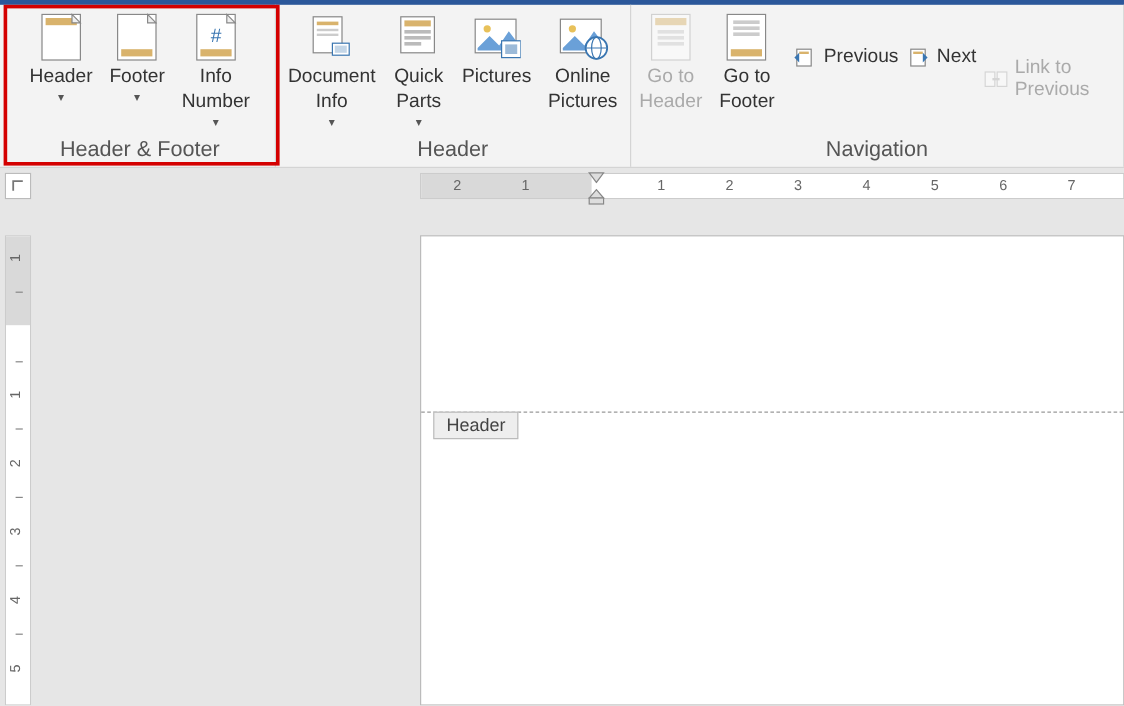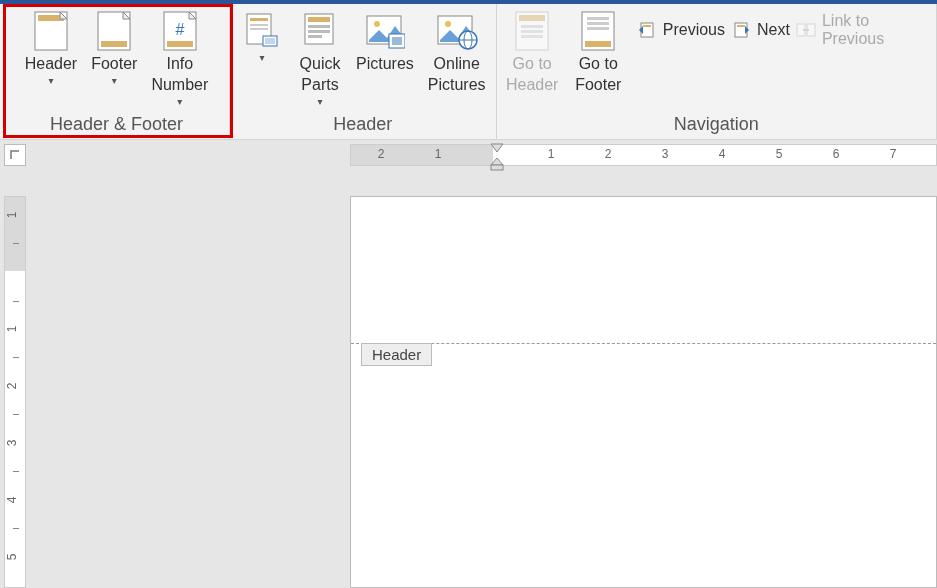--- a/index.html
+++ b/index.html
@@ -11,21 +11,21 @@
   .group-label { font-size: 18px; color: #555; padding: 2px 0 2px 0; }
 
   .big-btn { display: flex; flex-direction: column; align-items: center; justify-content: flex-start; cursor: pointer; padding: 2px 2px; min-width: 48px; }
   .big-btn .icon-wrap { width: 42px; height: 42px; display:flex; align-items:center; justify-content:center; }
   .big-btn .label { font-size: 16px; color: #333; text-align: center; line-height: 1.3; margin-top: 2px; white-space: pre-line; }
   .big-btn .label.disabled { color: #aaa; }
   .chev { font-size: 10px; color: #555; margin-top: 0px; }
 
   .nav-col { display:flex; flex-direction:row; gap:6px; padding-top:4px; }
   .nav-item { display:flex; align-items:center; gap:6px; font-size:16px; color:#333; cursor:pointer; }
-  .nav-item.disabled { color:#aaa; cursor:default; }
+  .nav-item.disabled { color:#aaa; cursor:default;margin-top:36px; }
   .nav-icon { width:20px; height:20px; display:flex; align-items:center; justify-content:center; }
 
   .highlight-box { position:absolute; border:3px solid #d40000; pointer-events:none; }
 
   .workspace { position:absolute; top:140px; left:0; right:0; bottom:0; background:#e6e6e6; }
   .corner { position:absolute; top:4px; left:4px; width:22px; height:22px; background:#fff; border:1px solid #bbb; display:flex; align-items:center; justify-content:center; font-size:12px; color:#666;}
   
   .hruler { position:absolute; top:4px; left:350px; right:0; height:22px; background:#fff; border:1px solid #ccc; }
   .hruler .shade { position:absolute; top:0; left:0; height:100%; background:#d9d9d9; width:142px; }
   .hruler .num { position:absolute; top:2px; font-size:12px; color:#666; transform:translateX(-50%); }
@@ -95,20 +95,22 @@
         <div class="icon-wrap">
           <svg width="38" height="38">
               <rect x="4" y="2" width="24" height="30" fill="#fff" stroke="#888"></rect>
               <rect x="7" y="6" width="18" height="3" fill="#d9b36c"></rect>
               <rect x="7" y="12" width="18" height="2" fill="#ccc"></rect>
               <rect x="7" y="16" width="18" height="2" fill="#ccc"></rect>
               <rect x="20" y="24" width="14" height="10" fill="#fff" stroke="#3a76b1"></rect>
               <rect x="22" y="26" width="10" height="6" fill="#3a76b1" opacity="0.3"></rect>
             </svg>
         </div>
+        <div class="label">Document
+Info</div>
         <div class="chev">▾</div>
       </div>
       <div class="big-btn">
         <div class="icon-wrap">
           <svg width="34" height="38">
               <rect x="2" y="2" width="28" height="30" fill="#fff" stroke="#888"></rect>
               <rect x="5" y="5" width="22" height="5" fill="#d9b36c"></rect>
               <rect x="5" y="13" width="22" height="3" fill="#bbb"></rect>
               <rect x="5" y="18" width="22" height="3" fill="#bbb"></rect>
               <rect x="5" y="23" width="14" height="3" fill="#bbb"></rect>

